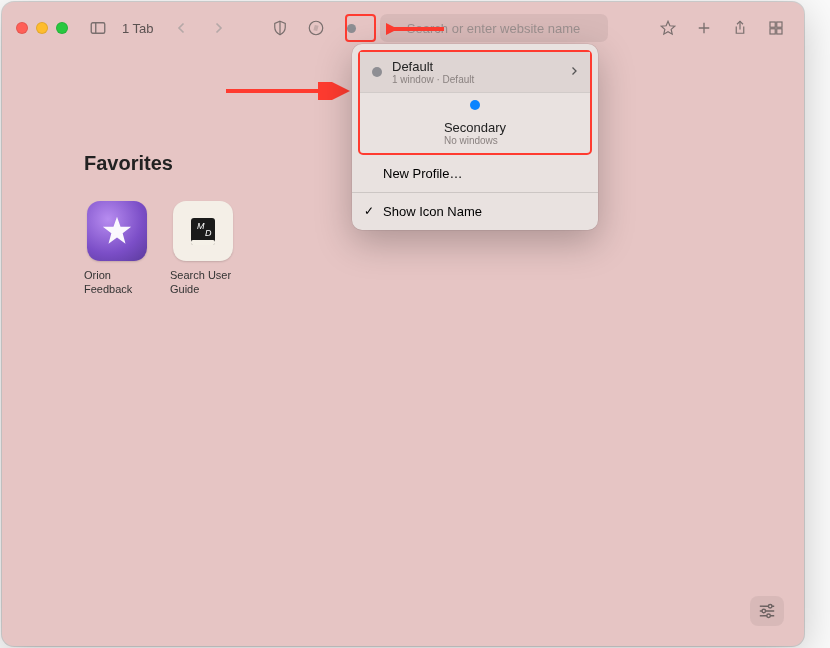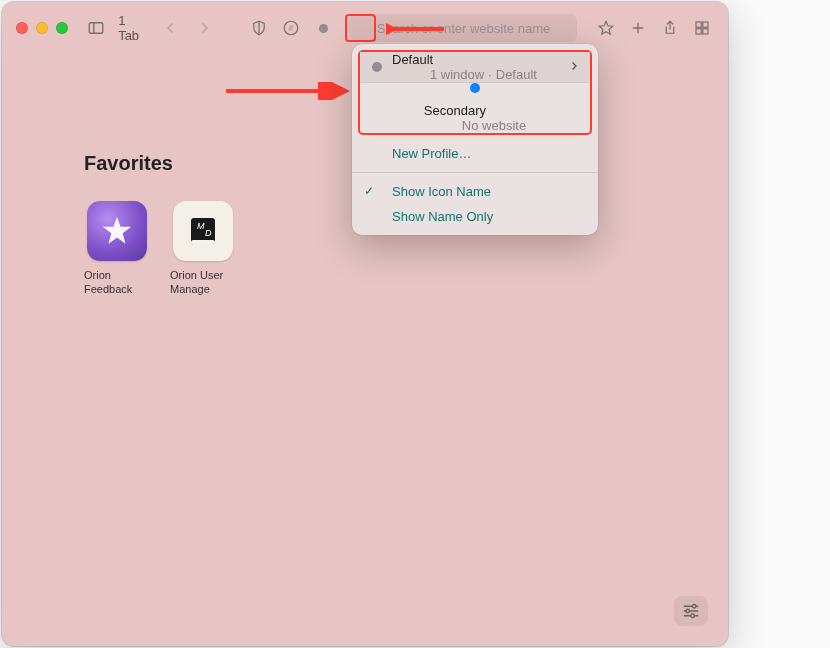--- a/index.html
+++ b/index.html
@@ -1,17 +1,17 @@
 <!DOCTYPE html>
 <html><head>
   <meta charset="utf-8">
   <style>
     * { margin: 0; padding: 0; box-sizing: border-box; font-family: -apple-system, BlinkMacSystemFont, "Segoe UI", Helvetica, Arial, sans-serif; }
     body { width: 830px; height: 648px; background: #fafafa; position: relative; }
-    .window { width: 726px; height: 644px; margin: 2px; border-radius: 12px; background: #e6c5c4; box-shadow: 0 0 0 1px rgba(0,0,0,0.15), 0 10px 40px rgba(0,0,0,0.2); overflow: hidden; position: relative; }
+    .window { width: 802px; height: 644px; margin: 2px; border-radius: 12px; background: #e6c5c4; box-shadow: 0 0 0 1px rgba(0,0,0,0.15), 0 10px 40px rgba(0,0,0,0.2); overflow: hidden; position: relative; }
     .toolbar { height: 52px; display: flex; align-items: center; padding: 0 14px; gap: 8px; position: relative; }
     .traffic { display: flex; gap: 8px; margin-right: 8px; }
     .dot { width: 12px; height: 12px; border-radius: 50%; }
     .dot.red { background: #ff5f57; border: 0.5px solid rgba(0,0,0,0.1); }
     .dot.yellow { background: #febc2e; border: 0.5px solid rgba(0,0,0,0.1); }
     .dot.green { background: #28c840; border: 0.5px solid rgba(0,0,0,0.1); }
     .tbtn { width: 28px; height: 28px; display: flex; align-items: center; justify-content: center; color: #7a6f6e; border-radius: 6px; }
     .tbtn svg { width: 18px; height: 18px; }
     .tabcount { font-size: 13px; color: #5b5251; margin-left: 2px; margin-right: 6px; }
     .nav-arrow { color: #b5a8a7; }
@@ -23,32 +23,32 @@
     .content { padding: 98px 15px 0 82px; position: relative; }
     .favorites-title { font-size: 20px; font-weight: 700; color: #222; margin-bottom: 26px; }
     .fav-row { display: flex; gap: 20px; }
     .fav-item { display: flex; flex-direction: column; align-items: center; width: 66px; }
     .fav-icon { width: 60px; height: 60px; border-radius: 13px; display: flex; align-items: center; justify-content: center; box-shadow: 0 1px 2px rgba(0,0,0,0.15); }
     .fav-icon.orion { background: radial-gradient(circle at 35% 30%, #b78cf0, #7b4ec7 60%, #5a3a9b); }
     .fav-icon.guide { background: #f4efe7; }
     .fav-label { font-size: 11px; color: #333; text-align: left; margin-top: 8px; line-height: 1.25; }
     .menu { position: absolute; left: 350px; top: 42px; width: 246px; background: #e9e2e0; border-radius: 10px; box-shadow: 0 12px 36px rgba(0,0,0,0.25), 0 0 0 0.5px rgba(0,0,0,0.1); padding: 6px 0; z-index: 10; }
     .profiles-box { margin: 0 6px; border: 2.5px solid #ff3b30; border-radius: 5px; }
-    .profile-item { padding: 0 12px; display: flex; align-items: center; gap: 10px; position: relative; }
+    .profile-item { padding: 7px 12px; display: flex; align-items: center; gap: 10px; position: relative; }
     .profile-item + .profile-item { border-top: 1px solid rgba(0,0,0,0.1); flex-direction: column; }
     .profile-item.selected { background: #ded5d3; }
     .pdot { width: 10px; height: 10px; border-radius: 50%; flex-shrink: 0; }
     .pdot.grey { background: #8e8e93; }
     .pdot.blue { background: #0a84ff; }
     .pcol { display: flex; flex-direction: column; }
     .pname { font-size: 13px; color: #222; }
-    .pdesc { font-size: 13px; color: #8a8280; margin-left: 38px; }
+    .pdesc { font-size: 10px; color: #8a8280; }
     .chev { position: absolute; right: 10px; top: 50%; transform: translateY(-50%); color: #555; }
     .menu-sep { height: 1px; background: rgba(0,0,0,0.12); margin: 6px 0; }
-    .menu-item { padding: 5px 22px 5px 40px; font-size: 13px; color: #0f766e; position: relative; }
+    .menu-item { padding: 5px 22px 5px 31px; font-size: 13px; color: #000000; position: relative; }
     .menu-item .check { position: absolute; left: 12px; top: 5px; font-size: 12px; }
     .settings-btn { position: absolute; right: 20px; bottom: 20px; width: 34px; height: 30px; border-radius: 8px; background: rgba(0,0,0,0.06); display: flex; align-items: center; justify-content: center; color: #6c6261; }
   </style>
 </head>
 <body>
 
 <div class="window">
   <div class="toolbar">
     <div class="traffic">
       <div class="dot red"></div>
@@ -151,32 +151,31 @@
         <span class="chev">
           <svg width="12" height="12" viewBox="0 0 24 24" fill="none" stroke="currentColor" stroke-width="2.6">
               <polyline points="9 5 16 12 9 19"></polyline>
             </svg>
         </span>
       </div>
       <div class="profile-item">
         <div class="pdot blue"></div>
         <div class="pcol">
           <span class="pname">Secondary</span>
-          <span class="pdesc">No website</span>
+          <span class="pdesc">No windows</span>
         </div>
       </div>
     </div>
     <div style="height:6px"></div>
     <div class="menu-item">New Profile…</div>
     <div class="menu-sep"></div>
     <div class="menu-item">
       <span class="check">✓</span>
       <span>Show Icon Name</span>
     </div>
-    <div class="menu-item">Show Name Only</div>
   </div>
 
   <div class="content">
     <div class="favorites-title">Favorites</div>
     <div class="fav-row">
       <div class="fav-item">
         <div class="fav-icon orion">
           <svg width="34" height="34" viewBox="0 0 24 24">
               <polygon points="12 2 14.5 9 22 9 16 13.5 18 21 12 16.5 6 21 8 13.5 2 9 9.5 9" fill="#fff" opacity="0.95"></polygon>
             </svg>
@@ -185,21 +184,21 @@
       </div>
       <div class="fav-item">
         <div class="fav-icon guide">
           <svg width="40" height="40" viewBox="0 0 40 40">
             <rect x="8" y="7" width="24" height="27" rx="3" fill="#1a1a1a"></rect>
             <rect x="8" y="29" width="24" height="5" rx="2" fill="#f5f1e8"></rect>
             <text x="14" y="18" font-size="9" font-style="italic" fill="#fff" font-family="serif">M</text>
             <text x="22" y="25" font-size="9" font-style="italic" fill="#fff" font-family="serif">D</text>
           </svg>
         </div>
-        <div class="fav-label">Orion User Manage</div>
+        <div class="fav-label">Search User Guide</div>
       </div>
     </div>
   </div>
 
   <div class="settings-btn">
     <svg width="20" height="16" viewBox="0 0 24 20" fill="none" stroke="currentColor" stroke-width="1.8">
       <line x1="3" y1="4" x2="21" y2="4"></line>
         <circle cx="16" cy="4" r="2.2" fill="#e6c5c4"></circle>
       <line x1="3" y1="10" x2="21" y2="10"></line>
         <circle cx="8" cy="10" r="2.2" fill="#e6c5c4"></circle>

